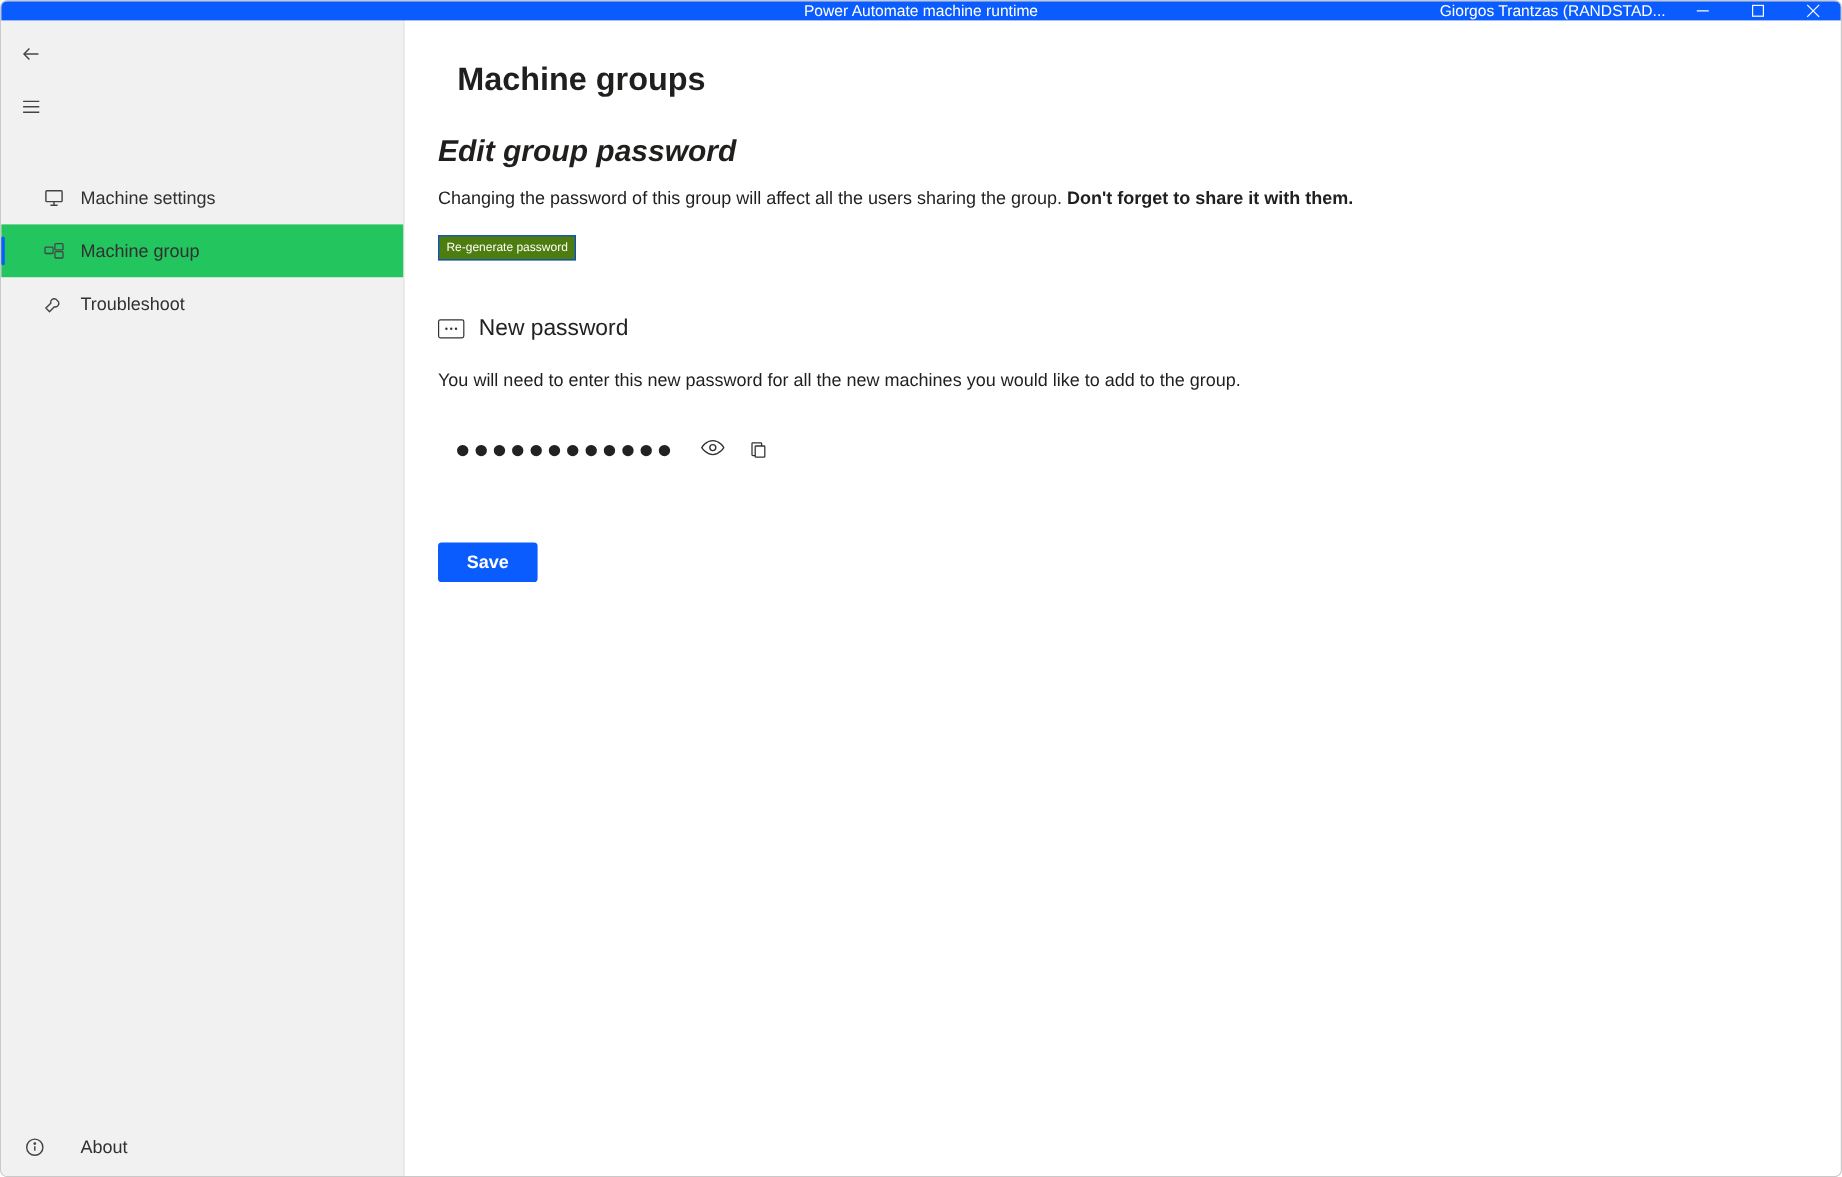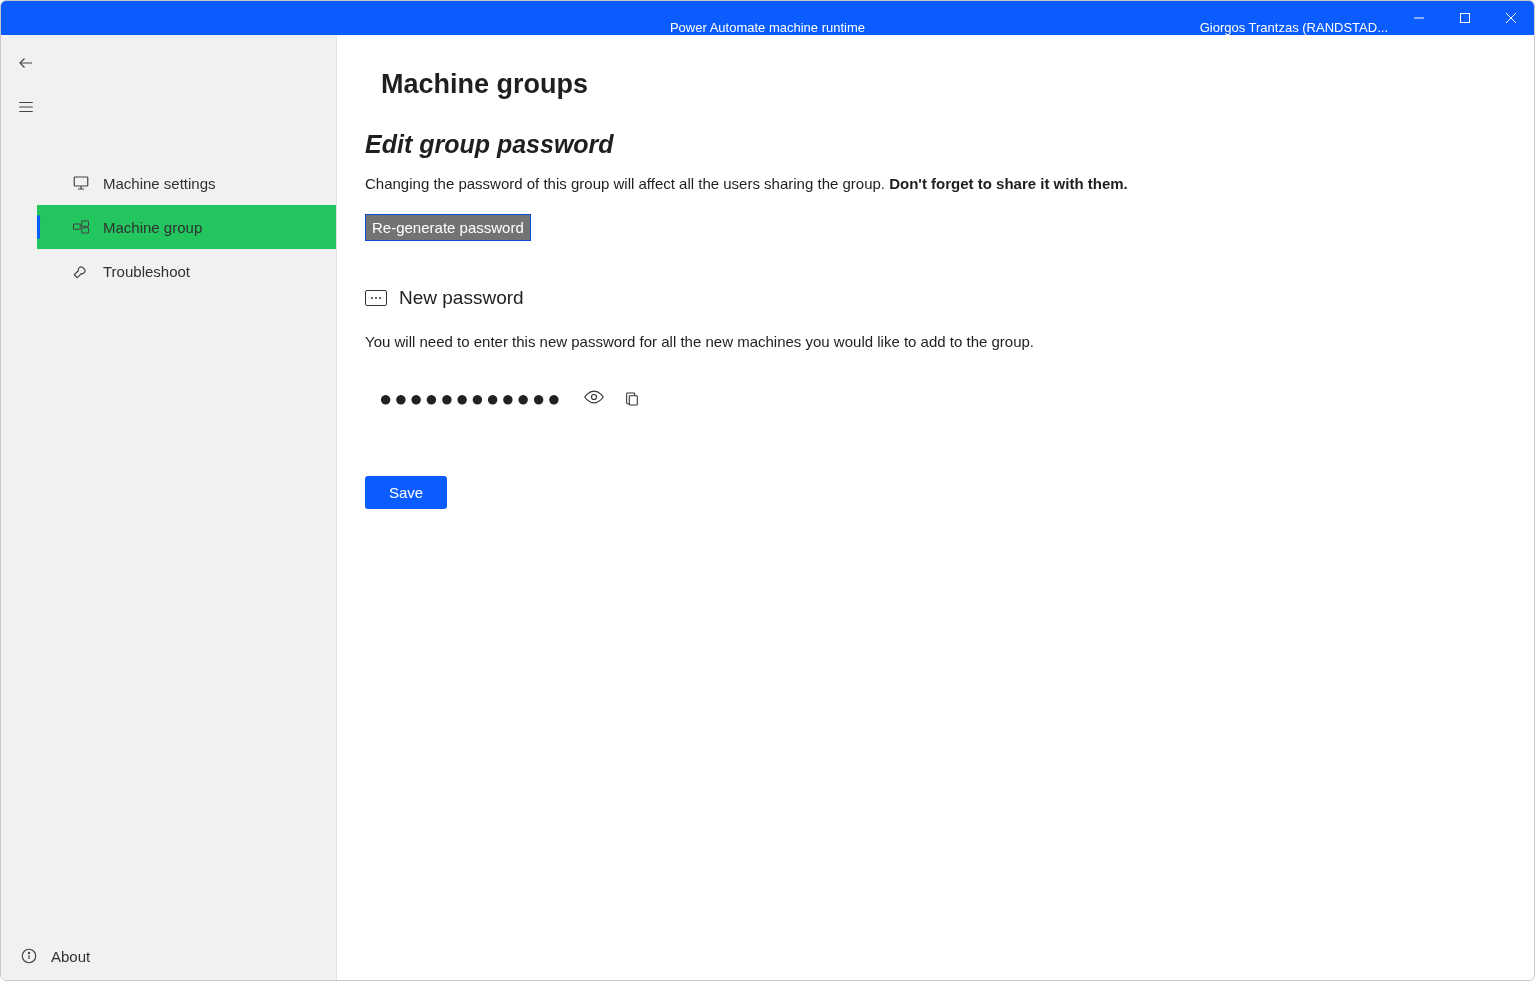--- a/index.html
+++ b/index.html
@@ -13,25 +13,25 @@
   .window {
     width: 100%; height: 100%;
     background: #fff;
     border: 1px solid #c9c9c9;
     border-radius: 6px;
     overflow: hidden;
     display: flex;
     flex-direction: column;
   }
   .titlebar {
-    height: 34px;
+    height: 16px;
     background: #0b5cff;
     color: #fff;
     display: flex;
-    align-items: flex-end;
+    align-items: flex-start;
     font-size: 13px;
     position: relative;
   }
   .titlebar .title {
     position: absolute;
     left: 50%;
     transform: translateX(-50%);
     font-size: 13px;
   }
   .titlebar .user {
@@ -76,21 +76,20 @@
     flex: 0 0 auto;
   }
   .nav-item {
     height: 44px;
     display: flex;
     align-items: center;
     padding-left: 32px;
     font-size: 15px;
     color: #323130;
     position: relative;
-    margin-left: 36px;
   }
   .nav-item .ico {
     width: 24px; height: 24px;
     margin-right: 10px;
     display: flex; align-items: center; justify-content: center;
     color: #444;
   }
   .nav-item.active { background: #22c55e; }
   .nav-item.active::before {
     content: "";
@@ -101,20 +100,21 @@
     border-radius: 2px;
   }
   .sidebar .spacer { flex: 1; }
   .about {
     height: 48px;
     display: flex;
     align-items: center;
     padding-left: 16px;
     font-size: 15px;
     color: #323130;
+    gap: 16px;
   }
   .about .ico {
     width: 24px; height: 24px;
     margin-right: 10px;
     display: flex; align-items: center; justify-content: center;
     color: #444;
   }
   .content {
     flex: 1;
     padding: 34px 28px 28px 28px;
@@ -133,23 +133,23 @@
   }
   .content .desc {
     font-size: 15px;
     margin-bottom: 22px;
   }
   .content .desc .strong {
     font-weight: 600;
   }
   .regen {
     display: inline-block;
-    background: #737373;
+    background: #4d7c0f;
     color: #fff;
-    font-size: 15px;
+    font-size: 10px;
     padding: 4px 6px;
     border: 1px solid #0b4cd0;
   }
   .section2 {
     margin-top: 46px;
   }
   .section2-head {
     display: flex;
     align-items: center;
     font-size: 19px;
@@ -187,21 +187,21 @@
   .iconsmall {
     width: 18px; height: 18px;
     color: #333;
   }
   .savebtn {
     margin-top: 64px;
     background: #0b5cff;
     color: #fff;
     border: none;
     font-size: 15px;
-    font-weight: 400;
+    font-weight: 700;
     padding: 8px 24px;
     border-radius: 3px;
   }
 </style>
 </head>
 <body>
 
 <div class="window">
   <div class="titlebar">
     <div class="title">Power Automate machine runtime</div>

